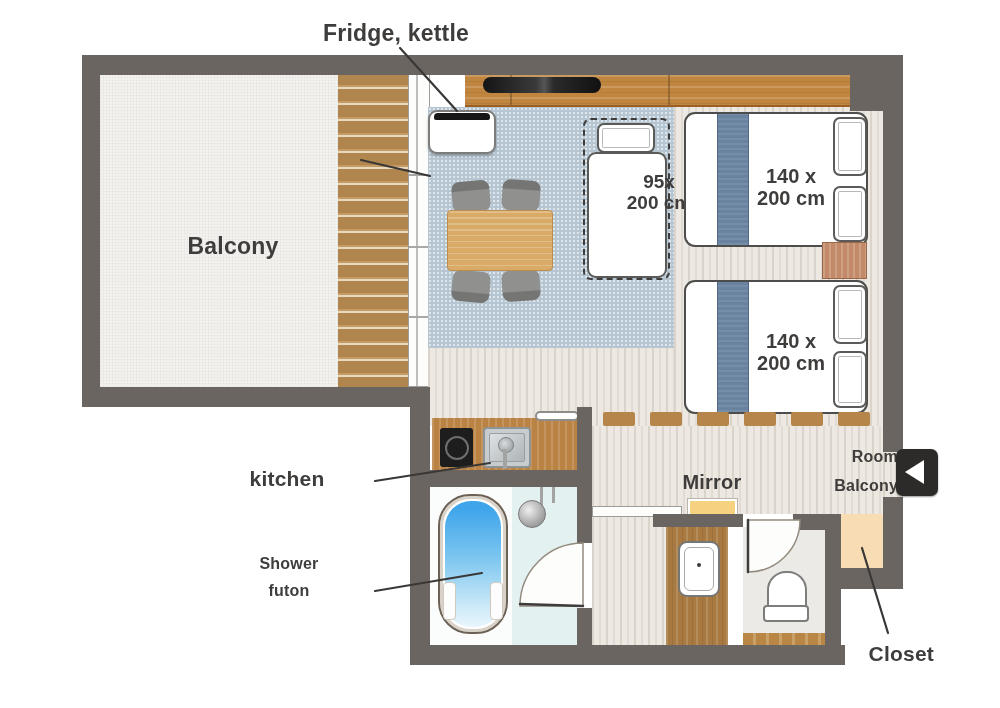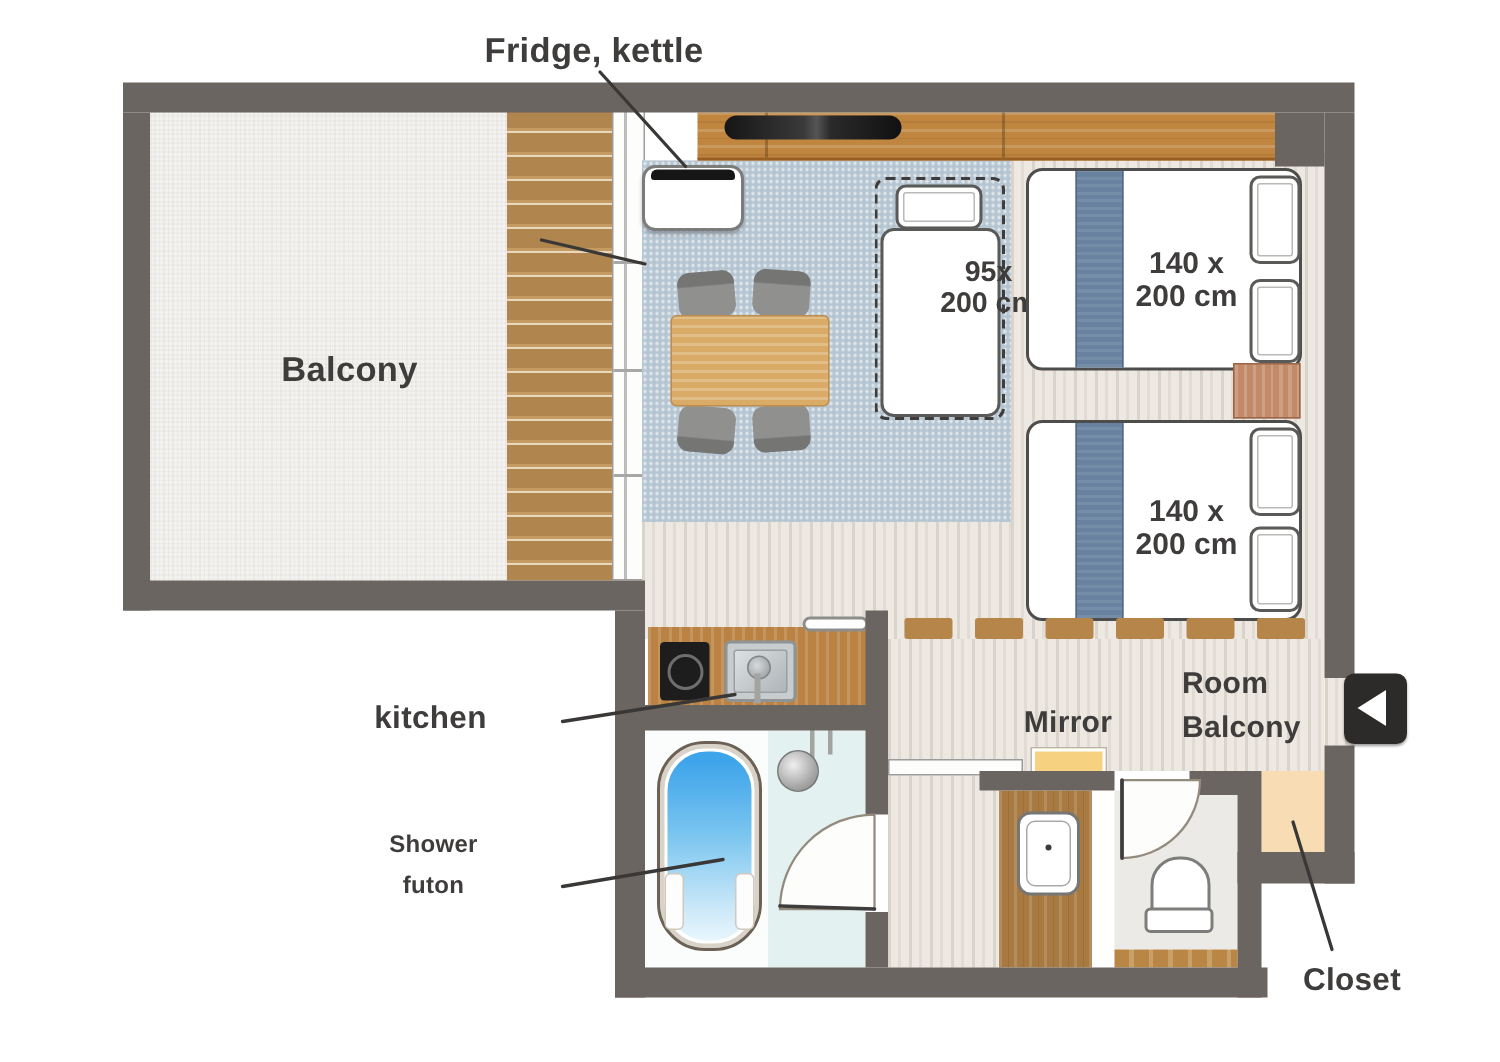--- a/index.html
+++ b/index.html
@@ -220,21 +220,21 @@
   <div class="lbl" style="left:153px;top:233px;width:160px;font-size:23px;">
     <span>Balcony</span>
   </div>
   <div class="lbl" style="left:229px;top:550px;width:120px;font-size:16px;line-height:27px;">
     <span>Shower</span><br>
     <span>futon</span>
   </div>
   <div class="lbl" style="left:662px;top:470px;width:100px;font-size:20px;">
     <span>Mirror</span>
   </div>
-  <div class="lbl" style="left:788px;top:442px;width:110px;font-size:20px;line-height:29px;text-align:left;">
+  <div class="lbl" style="left:788px;top:442px;width:110px;font-size:16px;line-height:29px;text-align:right;">
     <span>Room</span><br>
     <span>Balcony</span>
   </div>
   <div class="lbl" style="left:834px;top:641px;width:100px;font-size:21px;text-align:right;">
     <span>Closet</span>
   </div>
 
   <div class="abs entrance-icon" style="left:896px;top:449px;width:42px;height:47px;">
     <div class="tri"></div>
   </div>

